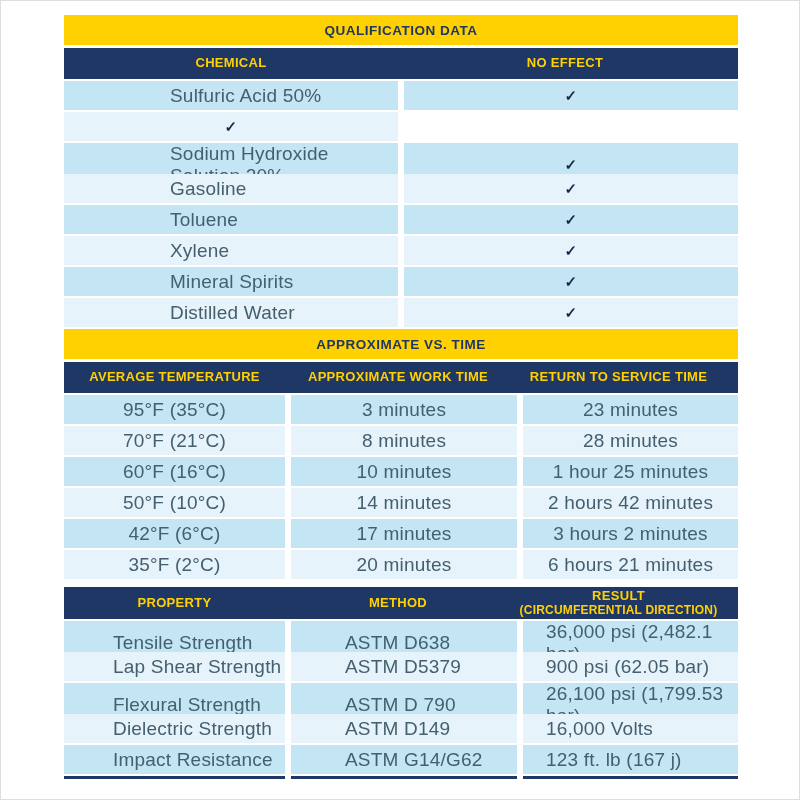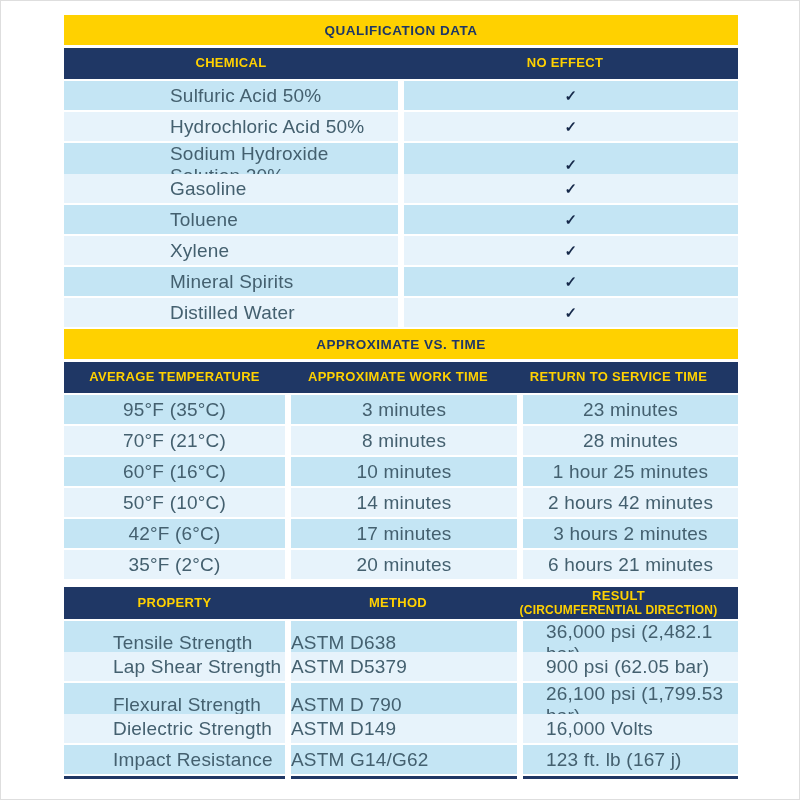--- a/index.html
+++ b/index.html
@@ -33,21 +33,21 @@
     display:flex;align-items:center;
     font-size:19px;color:#44606F;letter-spacing:.2px;
     box-sizing:border-box;
   }
   .row:nth-child(odd) .cell{background:#C4E5F4;}
   .row:nth-child(even) .cell{background:#E7F3FB;}
   .t0 .cell.c0{padding-left:106px;}
   .t0 .cell.c1{justify-content:center;color:#16294A;font-weight:600;font-size:15px;}
   .t1 .cell{justify-content:center;}
   .t2 .cell.c0{padding-left:49px;}
-  .t2 .cell.c1{}
+  .t2 .cell.c1{padding-left:54px;}
   .t2 .cell.c2{padding-left:23px;}
   .t0{border-radius:30px;}
   .t1{margin-bottom:8px;}
   .bline{display:grid;column-gap:6px;height:3px;}
   .bline span{background:#1F3765;height:3px;}
 </style>
 </head>
 <body>
 
 <div class="frame">
@@ -57,21 +57,20 @@
     <div class="head">
         <span class="hc c0">CHEMICAL</span>
         <span class="hc c1">NO EFFECT</span>
       </div>
     <div>
         <div class="row">
           <span class="cell c0">Sulfuric Acid 50%</span>
           <span class="cell c1">✓</span>
         </div>
         <div class="row">
-          <span class="cell c0">Hydrochloric Acid 50%</span>
           <span class="cell c1">✓</span>
         </div>
         <div class="row">
           <span class="cell c0">Sodium Hydroxide Solution 20%</span>
           <span class="cell c1">✓</span>
         </div>
         <div class="row">
           <span class="cell c0">Gasoline</span>
           <span class="cell c1">✓</span>
         </div>

